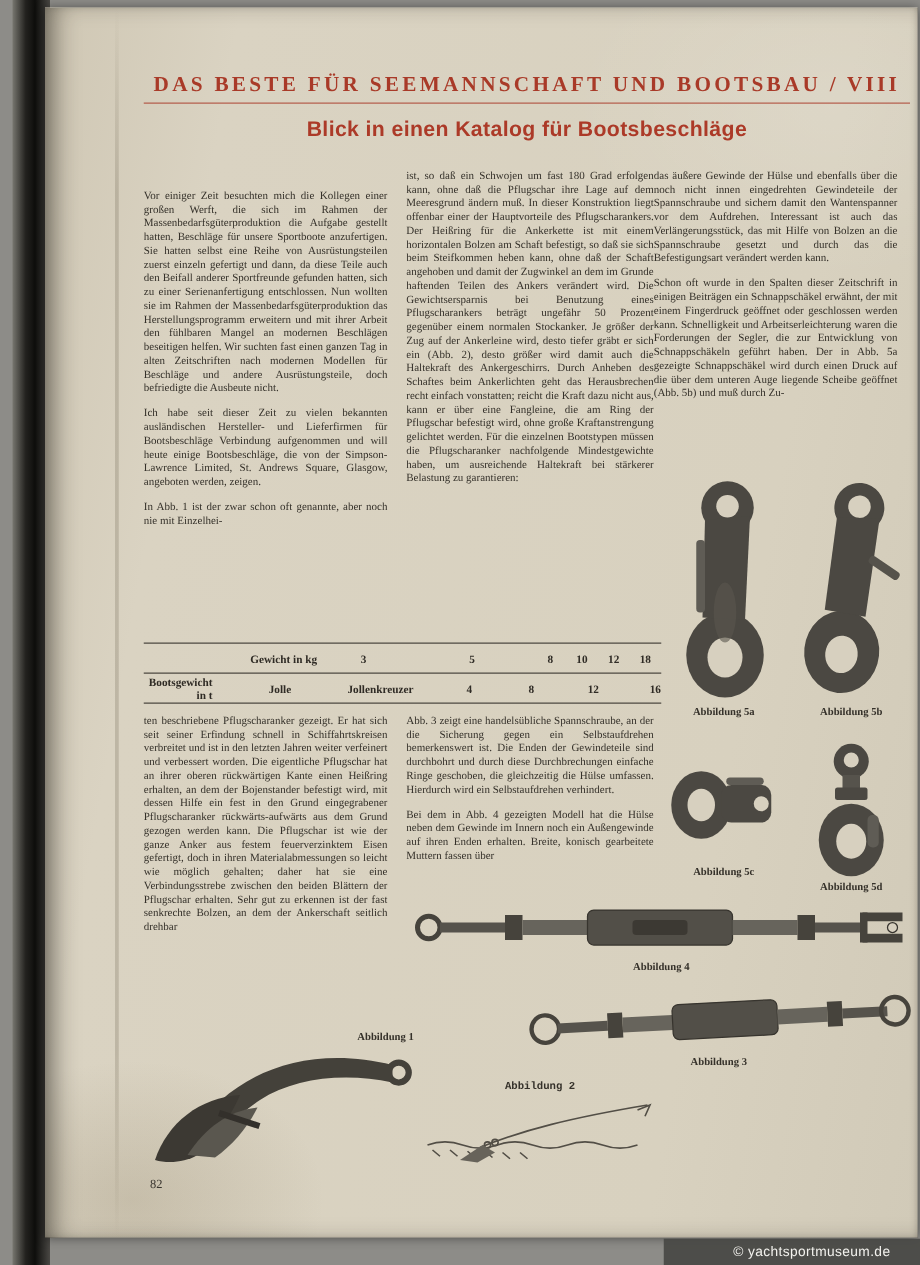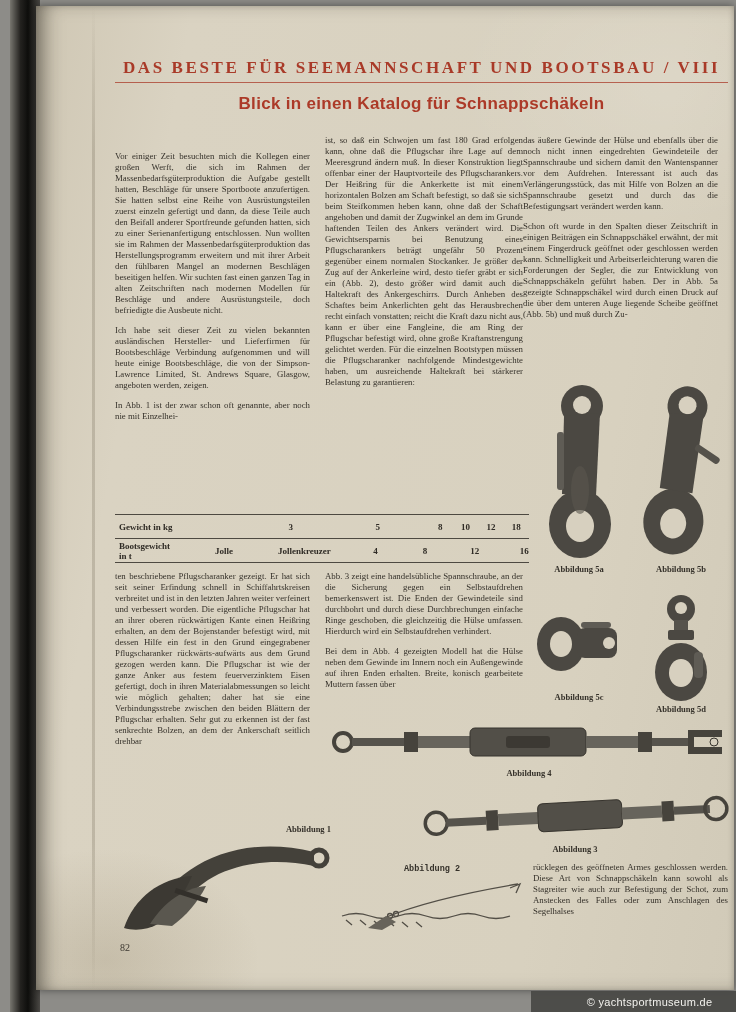--- a/index.html
+++ b/index.html
@@ -50,21 +50,21 @@
   .c2b{left:289px;top:565px;width:198px;height:140px;overflow:hidden;}
   .c3b{left:497px;top:856px;}
   .wtable{
     position:absolute;left:79px;top:508px;width:414px;
     border-top:1px solid #4d4941;border-bottom:1px solid #4d4941;
     font-size:9px;font-weight:bold;color:#2f2b25;
   }
   .trow{display:flex;height:23px;align-items:center;}
   .trow + .trow{border-top:1px solid #4d4941;gap:40px;}
   .tc{text-align:center;}
-  .tlabel{width:138px;text-align:left;padding-left:4px;}
+  .tlabel{width:138px;text-align:right;padding-left:4px;}
   .tc1{width:76px;} .tc2{width:102px;} .tc3{width:26px;} .tc4{width:26px;} .tc5{width:26px;} .tc6{width:26px;}
   .figcap{font-weight:bold;font-size:8.5px;color:#35312a;}
   .figrow{position:absolute;display:flex;gap:10px;}
   .fr5ab{left:497px;top:366px;width:195px;}
   .fr5cd{left:497px;top:586px;width:195px;}
   .figcell{width:92px;text-align:center;}
   .figcell svg{display:block;margin:0 auto;}
   .fig4{position:absolute;left:294px;top:708px;width:398px;text-align:center;}
   .fig3{position:absolute;left:384px;top:778px;width:310px;text-align:center;}
   .fig1{position:absolute;left:80px;top:818px;width:215px;text-align:right;}
@@ -81,21 +81,21 @@
 </head>
 <body>
 
 <div class="binding"></div>
 
 <div class="page">
   <div class="fold"></div>
 
   <div class="series-title">DAS BESTE FÜR SEEMANNSCHAFT UND BOOTSBAU / VIII</div>
   <div class="title-rule"></div>
-  <div class="article-title">Blick in einen Katalog für Schnappschäkeln</div>
+  <div class="article-title">Blick in einen Katalog für Bootsbeschläge</div>
 
   <div class="col c1t">
     <p>Vor einiger Zeit besuchten mich die Kollegen einer großen Werft, die sich im Rahmen der Massenbedarfsgüterproduktion die Aufgabe gestellt hatten, Beschläge für unsere Sportboote anzufertigen. Sie hatten selbst eine Reihe von Ausrüstungsteilen zuerst einzeln gefertigt und dann, da diese Teile auch den Beifall anderer Sportfreunde gefunden hatten, sich zu einer Serienanfertigung entschlossen. Nun wollten sie im Rahmen der Massenbedarfsgüterproduktion das Herstellungsprogramm erweitern und mit ihrer Arbeit den fühlbaren Mangel an modernen Beschlägen beseitigen helfen. Wir suchten fast einen ganzen Tag in alten Zeitschriften nach modernen Modellen für Beschläge und andere Ausrüstungsteile, doch befriedigte die Ausbeute nicht.</p>
     <p>Ich habe seit dieser Zeit zu vielen bekannten ausländischen Hersteller- und Lieferfirmen für Bootsbeschläge Verbindung aufgenommen und will heute einige Bootsbeschläge, die von der Simpson-Lawrence Limited, St. Andrews Square, Glasgow, angeboten werden, zeigen.</p>
     <p>In Abb. 1 ist der zwar schon oft genannte, aber noch nie mit Einzelhei-</p>
   </div>
 
   <div class="col c2t">
     <p>ist, so daß ein Schwojen um fast 180 Grad erfolgen kann, ohne daß die Pflugschar ihre Lage auf dem Meeresgrund ändern muß. In dieser Konstruktion liegt offenbar einer der Hauptvorteile des Pflugscharankers. Der Heißring für die Ankerkette ist mit einem horizontalen Bolzen am Schaft befestigt, so daß sie sich beim Steifkommen heben kann, ohne daß der Schaft angehoben und damit der Zugwinkel an dem im Grunde haftenden Teilen des Ankers verändert wird. Die Gewichtsersparnis bei Benutzung eines Pflugscharankers beträgt ungefähr 50 Prozent gegenüber einem normalen Stockanker. Je größer der Zug auf der Ankerleine wird, desto tiefer gräbt er sich ein (Abb. 2), desto größer wird damit auch die Haltekraft des Ankergeschirrs. Durch Anheben des Schaftes beim Ankerlichten geht das Herausbrechen recht einfach vonstatten; reicht die Kraft dazu nicht aus, kann er über eine Fangleine, die am Ring der Pflugschar befestigt wird, ohne große Kraftanstrengung gelichtet werden. Für die einzelnen Bootstypen müssen die Pflugscharanker nachfolgende Mindestgewichte haben, um ausreichende Haltekraft bei stärkerer Belastung zu garantieren:</p>
   </div>
@@ -243,20 +243,17 @@
         <path d="M8,44 l6,5 M22,44 l6,5 M36,45 l6,5 M50,45 l6,5 M64,46 l6,5 M78,46 l6,5"></path>
         <path d="M46,42 C80,28 120,18 180,8"></path>
         <circle cx="52" cy="40" r="2.5"></circle>
         <circle cx="58" cy="38" r="2.5"></circle>
         <path d="M172,12 l10,-4 l-4,9"></path>
       </g>
       <path d="M30,52 L48,40 L58,46 L44,54 Z" fill="#67635a"></path>
     </svg>
   </div>
 
-  <div class="col c3b">
-    <p>rücklegen des geöffneten Armes geschlossen werden. Diese Art von Schnappschäkeln kann sowohl als Stagreiter wie auch zur Befestigung der Schot, zum Anstecken des Falles oder zum Anschlagen des Segelhalses</p>
-  </div>
 
   <div class="pagenum">82</div>
 </div>
 
 <div class="watermark">© yachtsportmuseum.de</div>
 
 </body></html>

